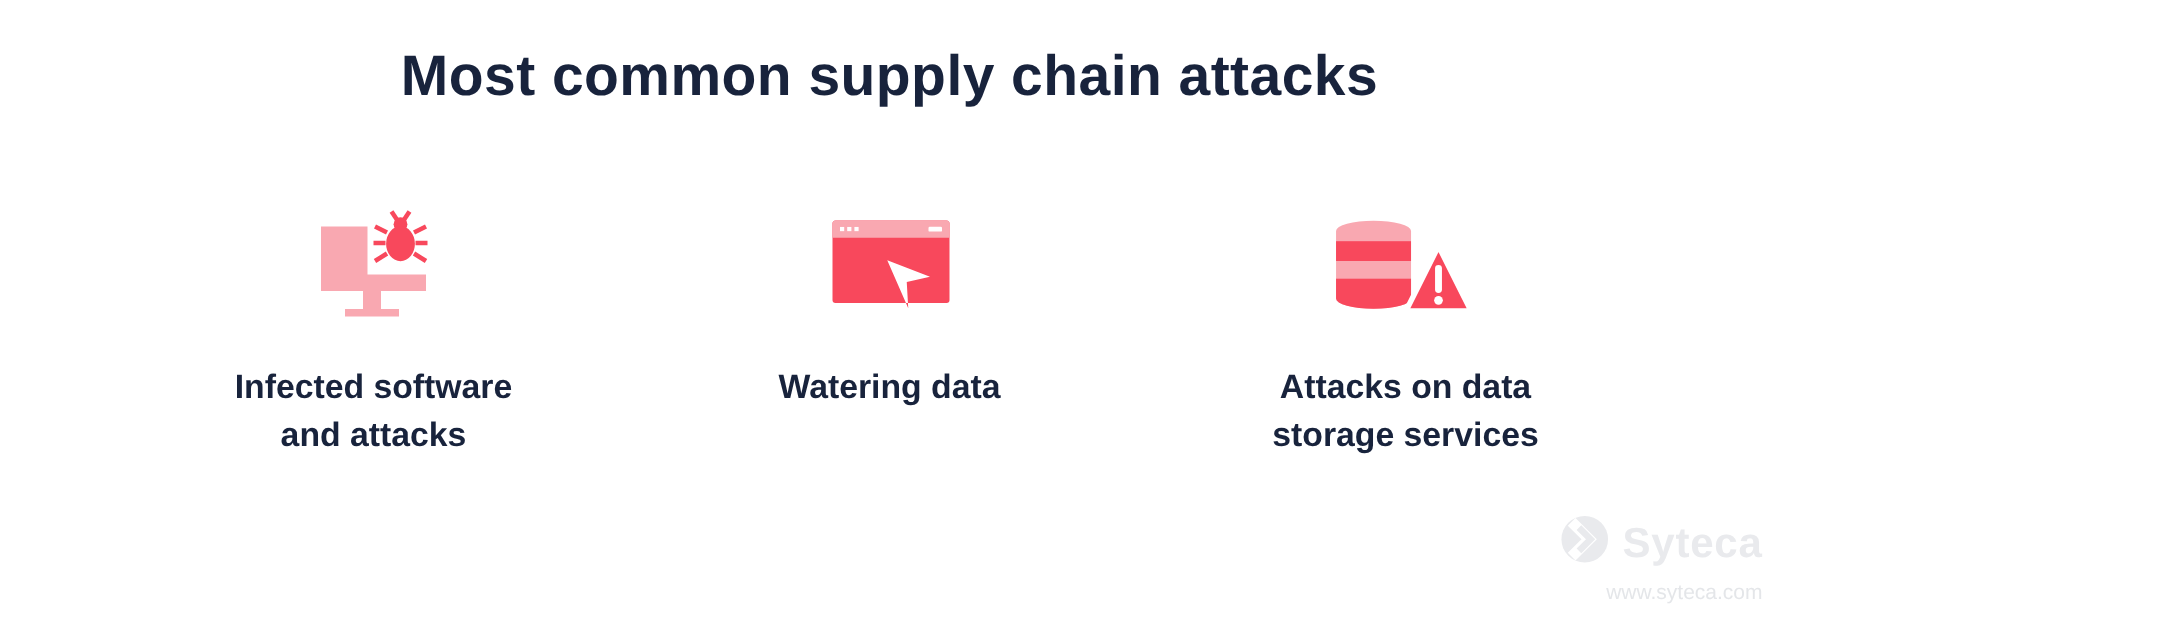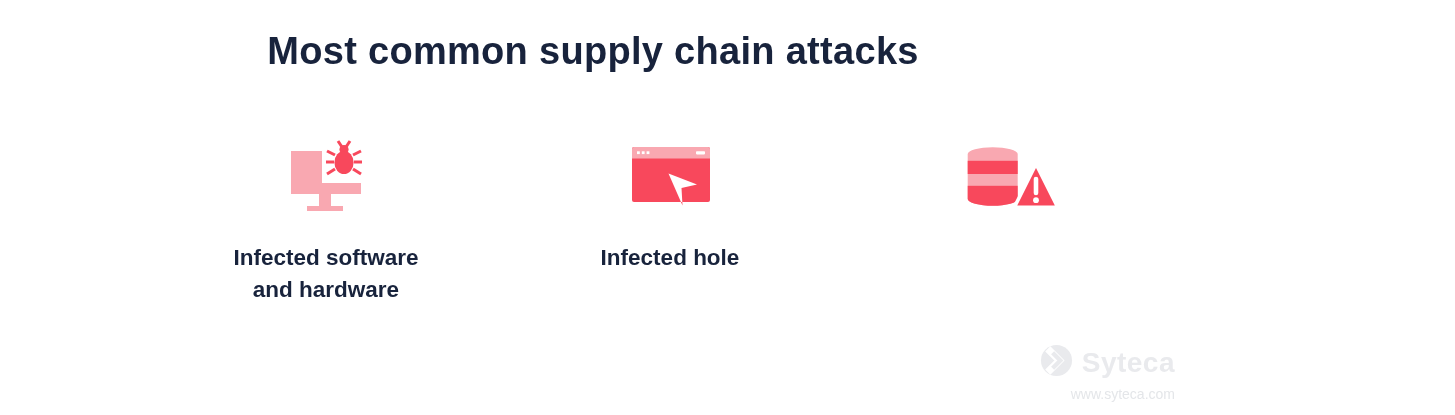--- a/index.html
+++ b/index.html
@@ -15,21 +15,21 @@
     margin: 0;
     padding-top: 30px;
     text-align: center;
     font-size: 38px;
     font-weight: 700;
     letter-spacing: 0.3px;
     color: var(--navy, #18233C);
   }
   .row {
     display: flex;
-    justify-content: flex-end;
+    justify-content: center;
     margin-top: 58px;
   }
   .col {
     width: 344px;
     display: flex;
     flex-direction: column;
     align-items: center;
   }
   .icon-wrap { width: 100px; height: 85px; }
   .icon-wrap svg { display: block; }
@@ -91,21 +91,21 @@
             <line x1="77" y1="24" x2="85" y2="20"></line>
             <line x1="78" y1="31" x2="86" y2="31"></line>
             <line x1="77" y1="38" x2="85" y2="43"></line>
             <circle cx="68" cy="18.5" r="4.6" stroke="none"></circle>
             <ellipse cx="68" cy="31.5" rx="9.6" ry="11.6" stroke="none"></ellipse>
           </g>
         </svg>
       </div>
       <div class="label">
         <span>Infected software</span>
-        <span>and hardware</span>
+        <span>and attacks</span>
       </div>
     </div>
 
 
     <div class="col">
       <div class="icon-wrap">
         <svg width="100" height="85" viewBox="0 0 100 85">
           <defs>
             <clipPath id="win-clip">
                 <rect x="12" y="16" width="78" height="55"></rect>
@@ -120,21 +120,21 @@
             <rect x="17" y="20.3" width="2.8" height="2.8"></rect>
             <rect x="21.8" y="20.3" width="2.8" height="2.8"></rect>
             <rect x="26.6" y="20.3" width="2.8" height="2.8"></rect>
             <rect x="76" y="20.2" width="9" height="3.2" rx="0.8"></rect>
           </g>
           <polygon points="48.5,42.5 77,53.5 61.5,57 62.5,74.5" fill="#fff" clip-path="url(#win-clip)"></polygon>
           <polygon points="48.5,42.5 77,53.5 61.5,57 62.5,74.5" fill="var(--red)" clip-path="url(#below-clip)"></polygon>
         </svg>
       </div>
       <div class="label">
-        <span>Infected hole</span>
+        <span>Watering data</span>
       </div>
     </div>
 
     <div class="col">
       <div class="icon-wrap">
         <svg width="100" height="85" viewBox="0 0 100 85">
           <defs>
             <clipPath id="cyl-clip">
               <path d="M3.7 23 a25 6.8 0 0 1 50 0 V 68 a25 6.8 0 0 1 -50 0 Z"></path>
             </clipPath>
@@ -144,20 +144,24 @@
             <rect x="3" y="29.8" width="52" height="13.2" fill="var(--red)"></rect>
             <rect x="3" y="54.8" width="52" height="22" fill="var(--red)"></rect>
           </g>
           <g>
             <path d="M72 33 L93.7 76.3 H50.3 Z" fill="var(--red)" stroke="#fff" stroke-width="3.6" stroke-linejoin="round"></path>
             <line x1="72" y1="48" x2="72" y2="62" stroke="#fff" stroke-width="4.6" stroke-linecap="round"></line>
             <circle cx="72" cy="69.2" r="2.9" fill="#fff"></circle>
           </g>
         </svg>
       </div>
+      <div class="label">
+        <span>Attacks on data</span>
+        <span>storage services</span>
+      </div>
     </div>
 
   </div>
 
   <div class="watermark">
     <div class="brand-row">
       <span>
         <svg width="33" height="33" viewBox="0 0 34 34">
           <circle cx="17" cy="17" r="16" fill="var(--watermark-gray)"></circle>
           <polyline points="8,5 20,17 8,29" fill="none" stroke="#fff" stroke-width="7.5"></polyline>

